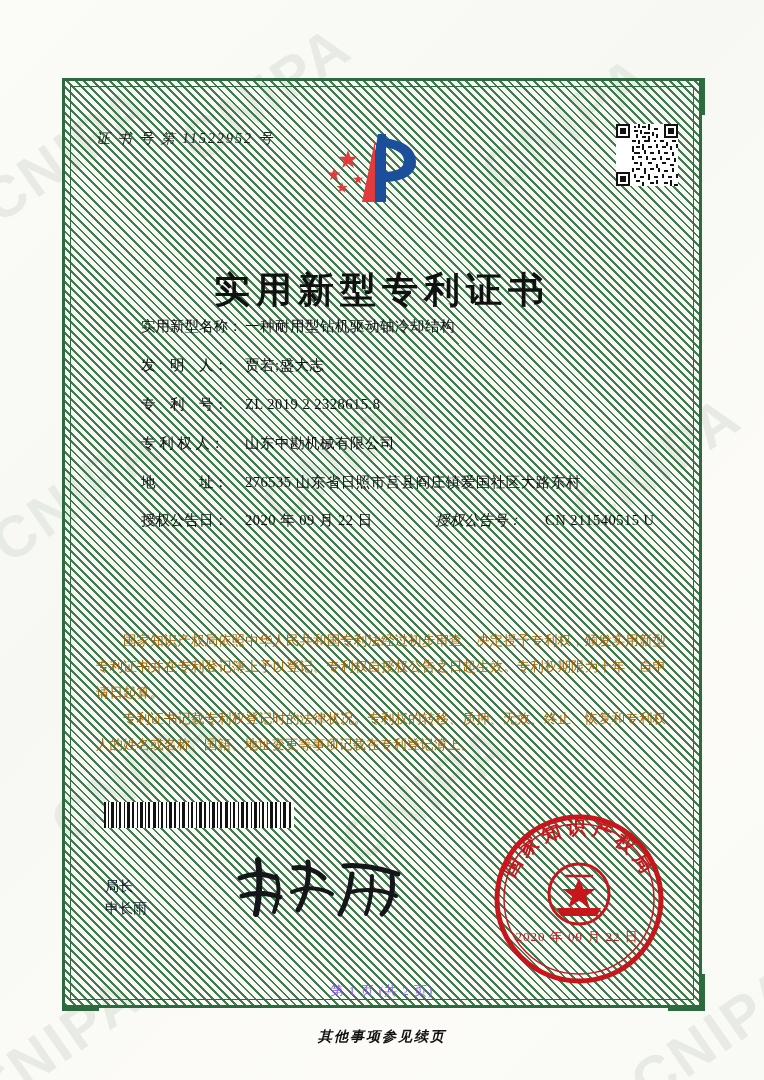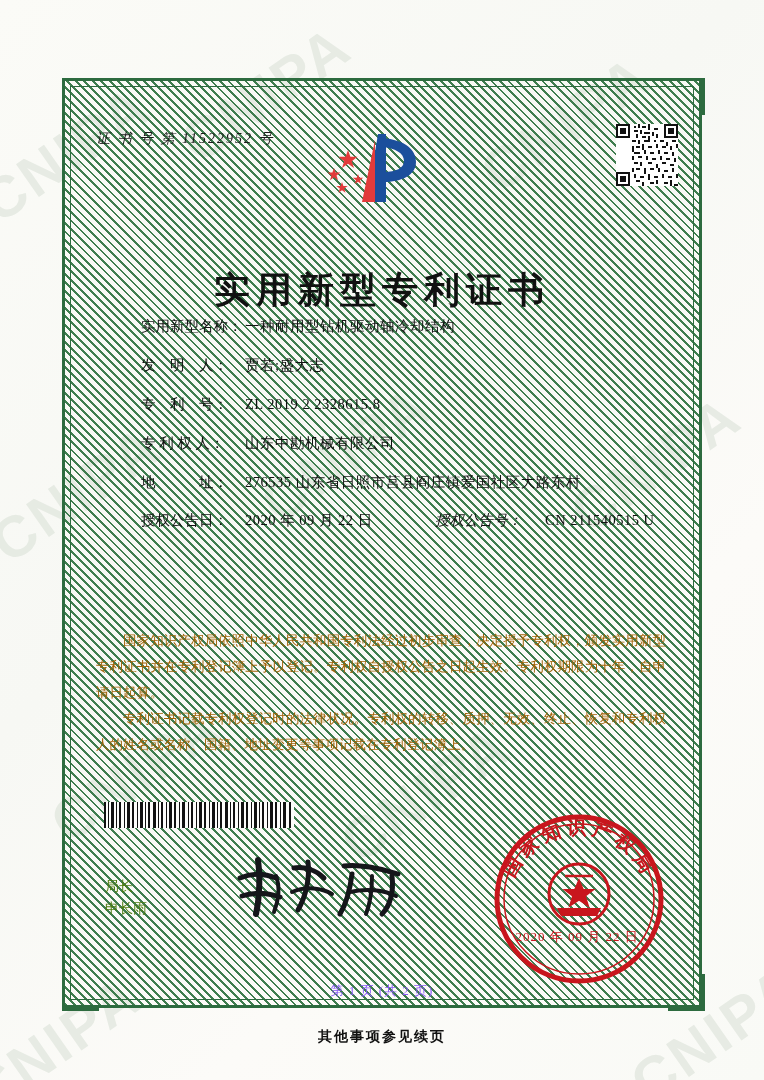--- a/index.html
+++ b/index.html
@@ -192,21 +192,21 @@
     height: 26px;
   }
 
   
   .sig-label {
     position: absolute;
     left: 105px;
     top: 876px;
     font-size: 14px;
     line-height: 22px;
-    color: #4d7c0f;
+    color: #0f172a;
   }
   .signature {
     position: absolute;
     left: 232px;
     top: 852px;
     width: 190px;
     height: 72px;
   }
 
   
@@ -243,20 +243,21 @@
   .footer-note {
     position: absolute;
     left: 0;
     right: 0;
     top: 1028px;
     text-align: center;
     font-size: 14px;
     font-weight: bold;
     color: #111;
     letter-spacing: 2px;
+    font-style: italic;
   }
 </style>
 </head>
 <body>
 
 <div class="page">
 
   <div class="paper-tint"></div>
 
   <div class="watermark-layer">

